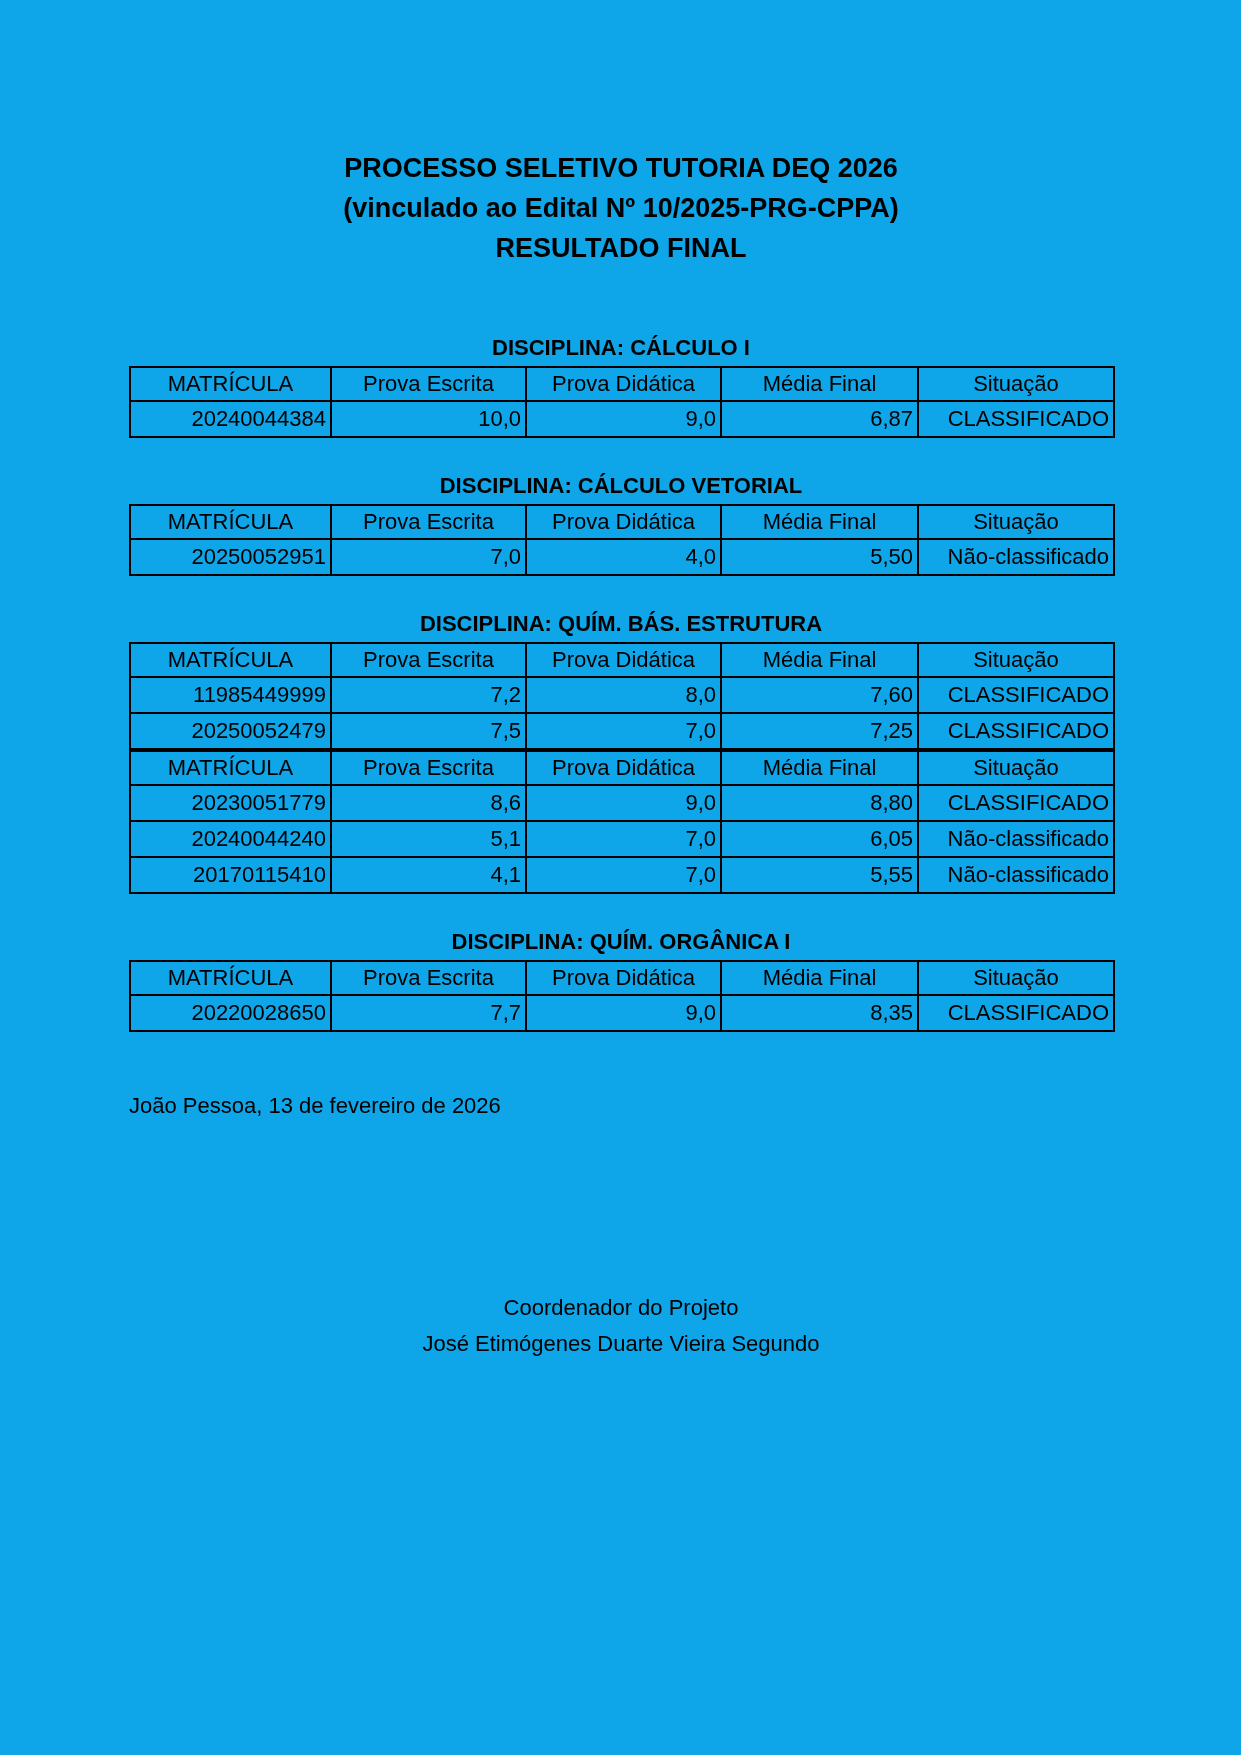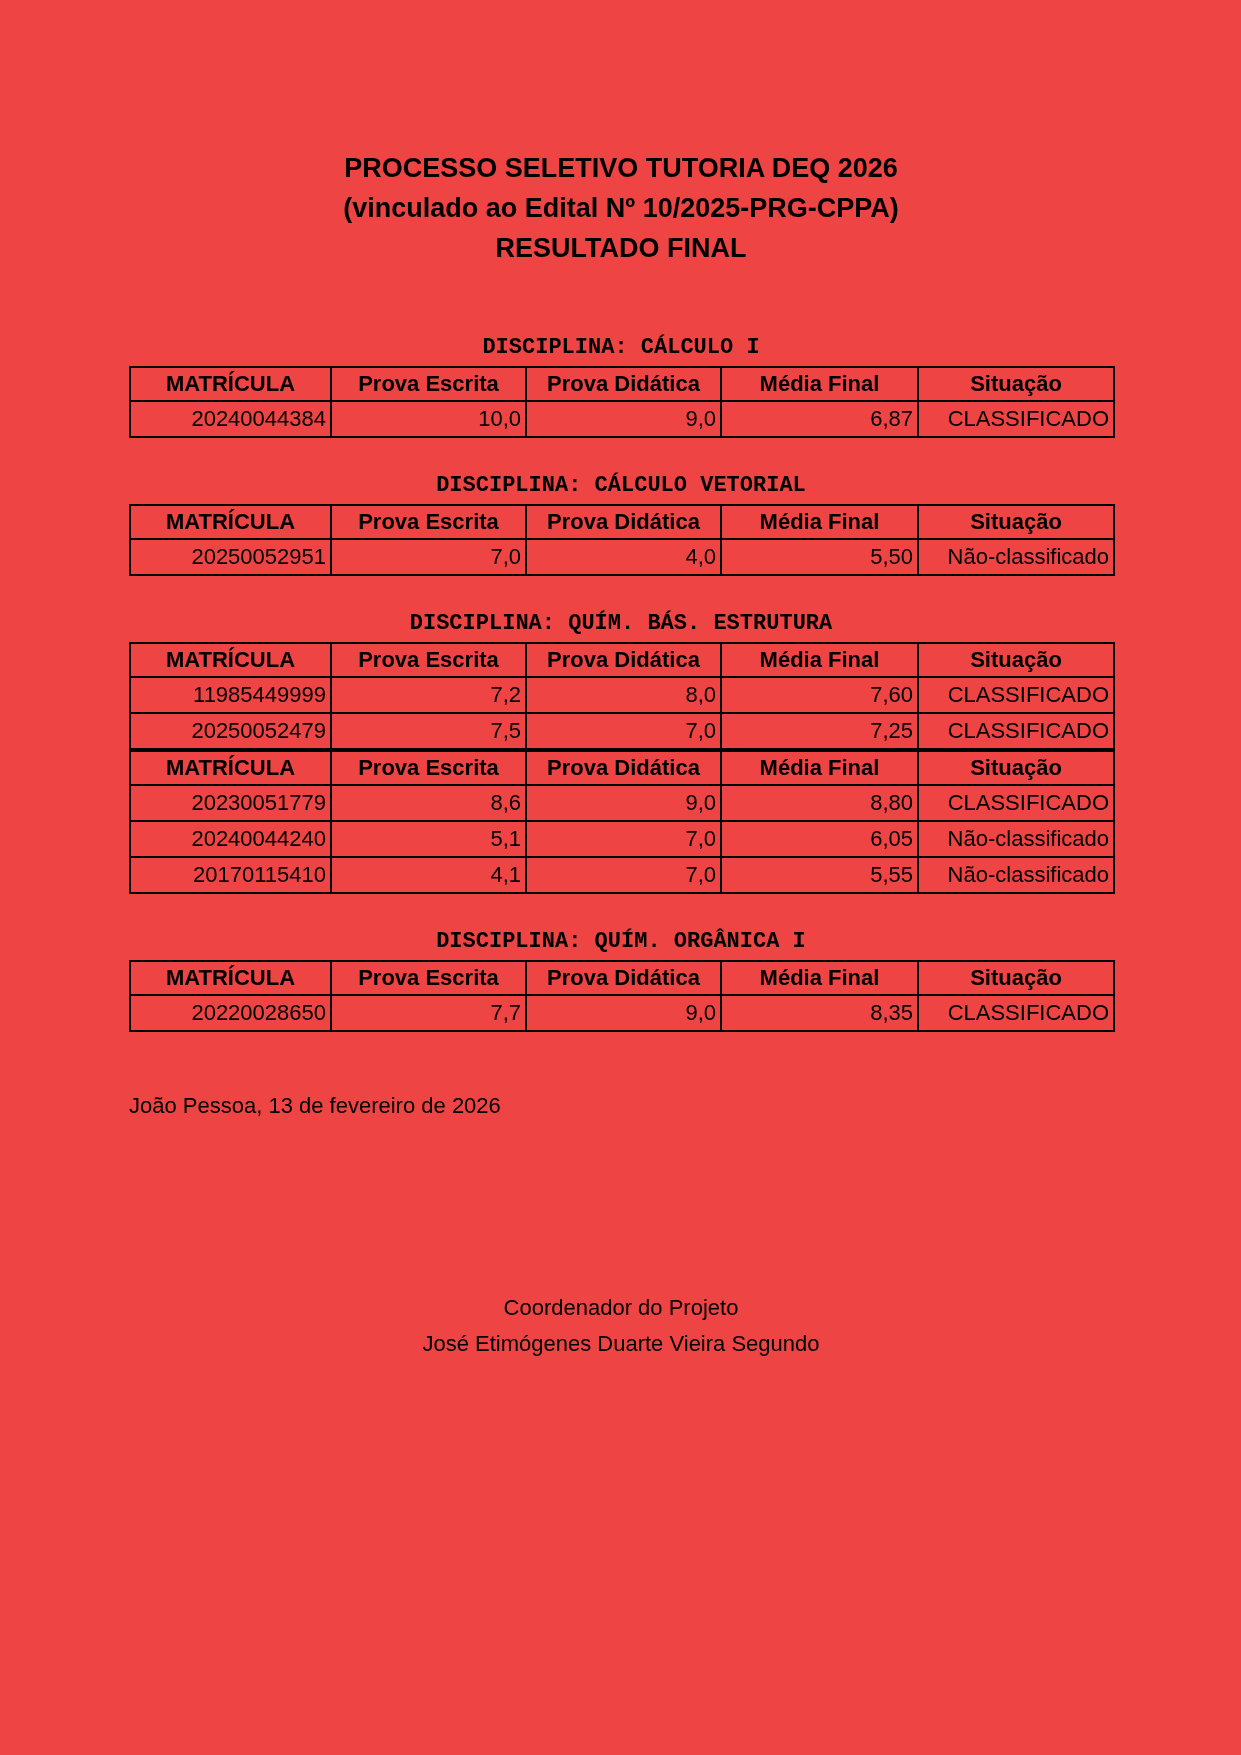--- a/index.html
+++ b/index.html
@@ -4,61 +4,60 @@
 <style>
   html, body {
     margin: 0;
     padding: 0;
     background: #ffffff;
   }
   .page {
     position: relative;
     width: 1241px;
     height: 1755px;
-    background: #ef4444;
+    background: #0ea5e9;
     color: #000000;
     font-family: "Liberation Sans", sans-serif;
     box-sizing: border-box;
     padding: 148px 128px 0 129px;
     overflow: hidden;
   }
   .title-block {
     text-align: center;
     font-weight: bold;
     font-size: 27px;
     line-height: 40px;
   }
   .discipline-heading {
     text-align: center;
     font-weight: bold;
     font-size: 22px;
     line-height: 24px;
     margin: 36px 0 6px 0;
-    font-family: Liberation Mono, monospace;
   }
   .section:first-child .discipline-heading {
     margin-top: 68px;
   }
   table.results {
     border-collapse: collapse;
     table-layout: fixed;
     width: 984px;
   }
   table.results th,
   table.results td {
     border: 2px solid #000000;
     text-align: center;
     vertical-align: middle;
     font-size: 22px;
     padding: 0 4px;
     overflow: hidden;
     white-space: nowrap;
   }
   table.results th {
-    font-weight: bold;
+    font-weight: normal;
     height: 32px;
   }
   table.results td {
     font-weight: normal;
     height: 34px;
     text-align: right;
   }
   .col-0 { width: 201px; }
   .col-1 { width: 195px; }
   .col-2 { width: 195px; }

